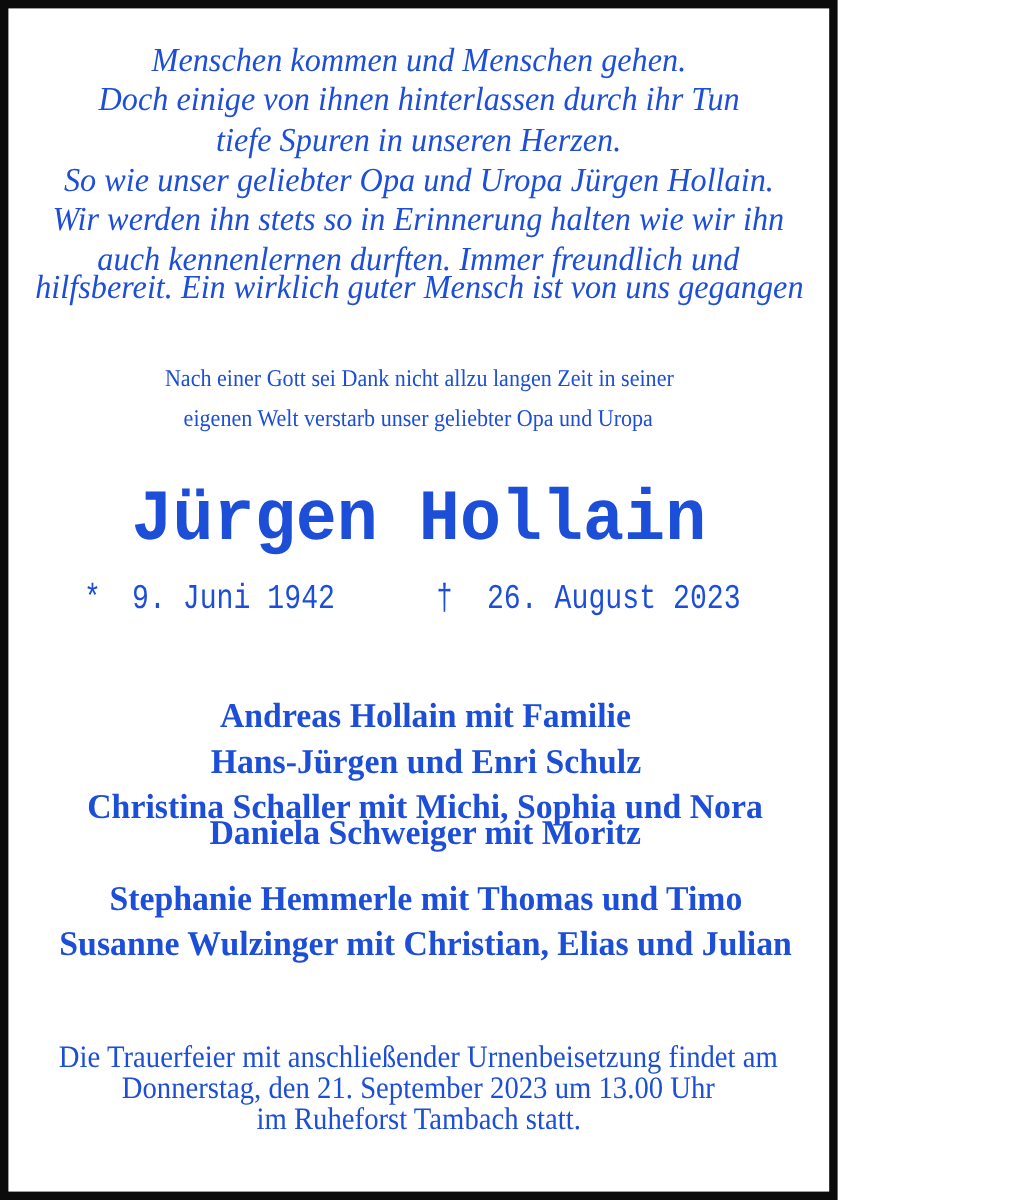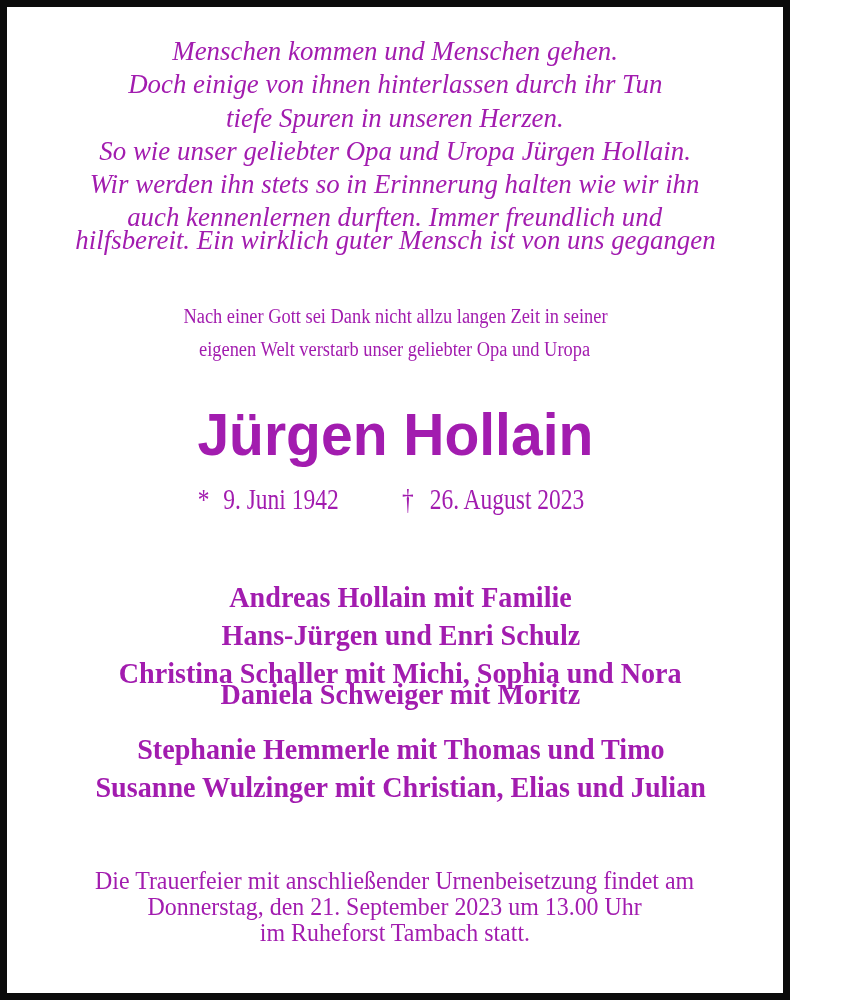--- a/index.html
+++ b/index.html
@@ -1,25 +1,25 @@
 <!DOCTYPE html>
 <html><head>
 <meta charset="utf-8">
 <style>
   html,body{margin:0;padding:0;background:#fff;}
-  .page{position:relative;width:790px;height:1000px;box-sizing:border-box;border:7px solid #0b0b0b;background:#fff;overflow:hidden;color:#a21caf;}
+  .page{position:relative;width:698px;height:1000px;box-sizing:border-box;border:7px solid #0b0b0b;background:#fff;overflow:hidden;color:#1d4ed8;}
   .line{position:absolute;left:0;right:0;text-align:center;white-space:nowrap;}
   .line span{display:inline-block;transform-origin:center center;}
   .it{font-family:"Liberation Serif",serif;font-style:italic;font-size:28px;}
   .it span{transform:scaleX(0.96);}
   .rg{font-family:"Liberation Serif",serif;font-size:20px;}
   .rg span{transform:scaleX(0.92);}
-  .name{font-family:Liberation Sans, sans-serif;font-weight:bold;font-size:60px;text-align:center;}
+  .name{font-family:Liberation Mono, monospace;font-weight:bold;font-size:60px;text-align:center;}
   .name span{transform:scaleX(0.95);}
-  .dates{font-family:Liberation Serif, serif;font-size:29px;}
+  .dates{font-family:Liberation Mono, monospace;font-size:29px;}
   .dates span{transform:scaleX(0.9);}
   .gap{display:inline-block;width:48px;}
   .mourn{font-family:"Liberation Serif",serif;font-weight:bold;font-size:29px;margin-left:11px;}
   .mourn span{transform:scaleX(0.97);}
   .foot{font-family:"Liberation Serif",serif;font-size:26px;}
   .foot span{transform:scaleX(0.92);}
 </style>
 </head>
 <body>
 

